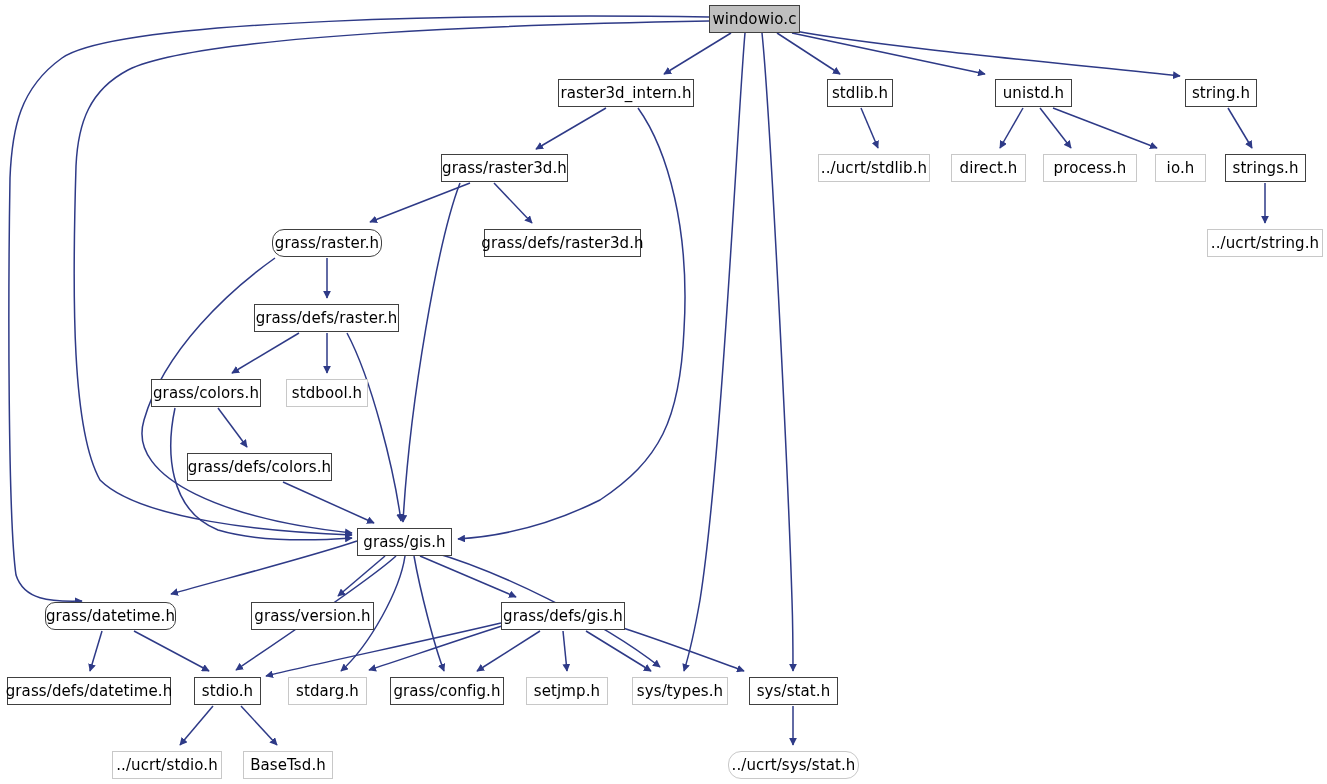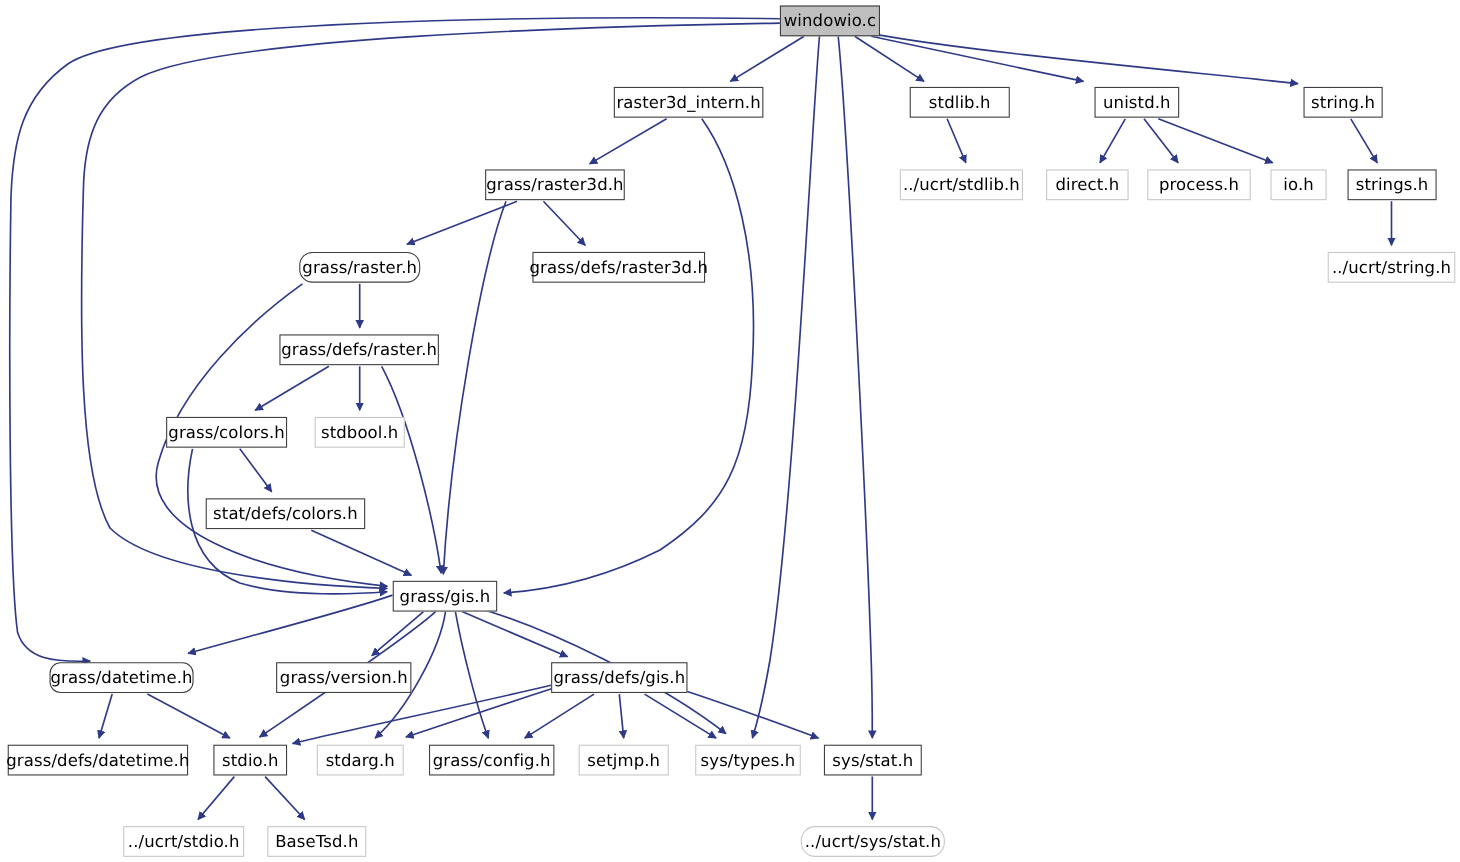--- a/index.html
+++ b/index.html
@@ -154,21 +154,21 @@
     </g>
   </svg>
 
   <div id="nodes-layer">
       <div class="node current" style="left: 709px; top: 5px; width: 91px;">
         <span class="node-label">windowio.c</span>
       </div>
       <div class="node bold" style="left: 558px; top: 79px; width: 136px;">
         <span class="node-label">raster3d_intern.h</span>
       </div>
-      <div class="node bold" style="left: 827px; top: 79px; width: 91px;">
+      <div class="node bold" style="left: 827px; top: 79px; width: 66px;">
         <span class="node-label">stdlib.h</span>
       </div>
       <div class="node bold" style="left: 995px; top: 79px; width: 77px;">
         <span class="node-label">unistd.h</span>
       </div>
       <div class="node bold" style="left: 1185px; top: 79px; width: 72px;">
         <span class="node-label">string.h</span>
       </div>
       <div class="node" style="left: 818px; top: 154px; width: 112px;">
         <span class="node-label">../ucrt/stdlib.h</span>
@@ -200,21 +200,21 @@
       <div class="node bold" style="left: 254px; top: 304px; width: 145px;">
         <span class="node-label">grass/defs/raster.h</span>
       </div>
       <div class="node bold" style="left: 151px; top: 379px; width: 110px;">
         <span class="node-label">grass/colors.h</span>
       </div>
       <div class="node" style="left: 286px; top: 379px; width: 82px;">
         <span class="node-label">stdbool.h</span>
       </div>
       <div class="node bold" style="left: 187px; top: 453px; width: 145px;">
-        <span class="node-label">stat/defs/colors.h</span>
+        <span class="node-label">grass/defs/colors.h</span>
       </div>
       <div class="node bold" style="left: 357px; top: 528px; width: 95px;">
         <span class="node-label">grass/gis.h</span>
       </div>
       <div class="node bold" style="left: 45px; top: 602px; width: 131px; border-radius: 10px;">
         <span class="node-label">grass/datetime.h</span>
       </div>
       <div class="node bold" style="left: 251px; top: 602px; width: 123px;">
         <span class="node-label">grass/version.h</span>
       </div>

